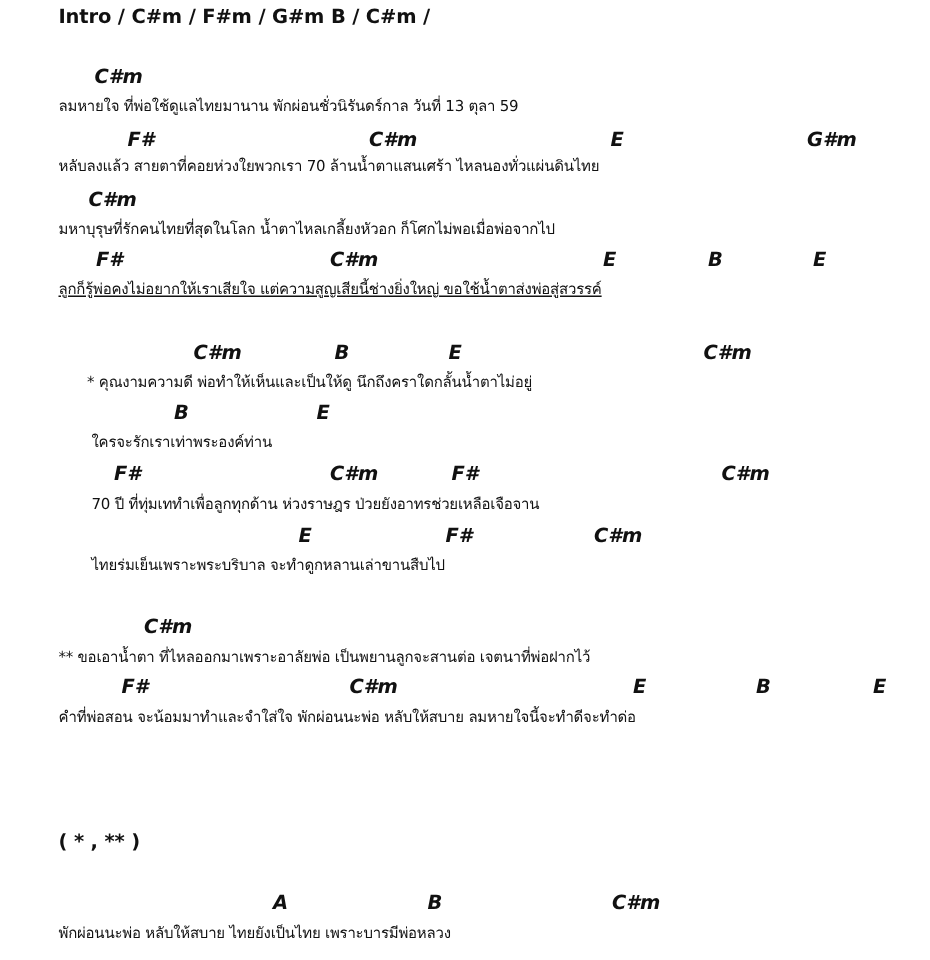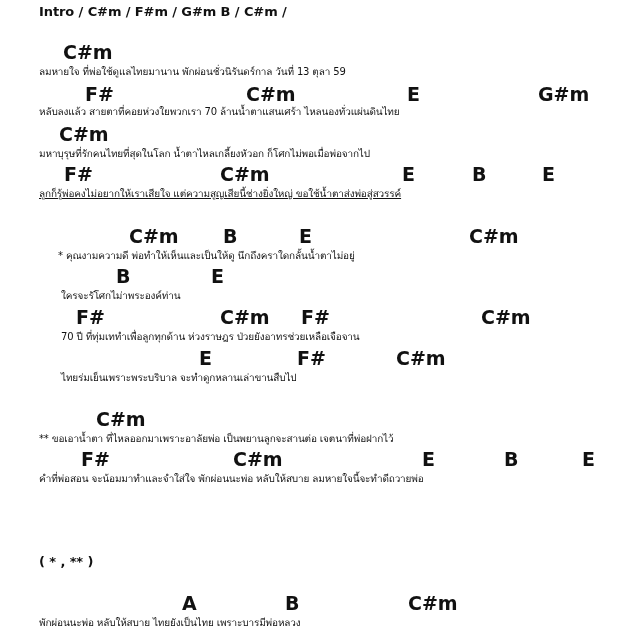--- a/index.html
+++ b/index.html
@@ -28,22 +28,23 @@
     }
     .hdr {
       font-weight: bold;
       font-size: 13px;
       letter-spacing: -0.1px;
     }
     .chord {
       position: absolute;
       white-space: nowrap;
       font-weight: bold;
-      font-size: 19px;
+      font-size: 13px;
       line-height: 16px;
+      font-style: italic;
     }
     .lyric {
       font-size: 10px;
       letter-spacing: -0.15px;
     }
   </style>
 </head>
 <body>
 
 <div class="sheet">
@@ -83,21 +84,21 @@
     <span class="chord" style="left:118px; top:228px;">C#m</span>
     <span class="chord" style="left:212px; top:228px;">B</span>
     <span class="chord" style="left:288px; top:228px;">E</span>
     <span class="chord" style="left:458px; top:228px;">C#m</span>
     <div class="ln lyric" style="left:47px; top:248px;">* คุณงามความดี พ่อทำให้เห็นและเป็นให้ดู  นึกถึงคราใดกลั้นน้ำตาไม่อยู่</div>
   </div>
 
   <div>
     <span class="chord" style="left:105px; top:268px;">B</span>
     <span class="chord" style="left:200px; top:268px;">E</span>
-    <div class="ln lyric" style="left:50px; top:288px;">ใครจะรัโศกไม่าพระองค์ท่าน</div>
+    <div class="ln lyric" style="left:50px; top:288px;">ใครจะรักเราเท่าพระองค์ท่าน</div>
   </div>
 
   <div>
     <span class="chord" style="left:65px; top:309px;">F#</span>
     <span class="chord" style="left:209px; top:309px;">C#m</span>
     <span class="chord" style="left:290px; top:309px;">F#</span>
     <span class="chord" style="left:470px; top:309px;">C#m</span>
     <div class="ln lyric" style="left:50px; top:329px;">70 ปี ที่ทุ่มเททำเพื่อลูกทุกด้าน ห่วงราษฎร ป่วยยังอาทรช่วยเหลือเจือจาน</div>
   </div>
 
@@ -112,21 +113,21 @@
     <span class="chord" style="left:85px; top:411px;">C#m</span>
     <div class="ln lyric" style="left:28px; top:431px;">** ขอเอาน้ำตา ที่ไหลออกมาเพราะอาลัยพ่อ เป็นพยานลูกจะสานต่อ เจตนาที่พ่อฝากไว้</div>
   </div>
 
   <div>
     <span class="chord" style="left:70px; top:451px;">F#</span>
     <span class="chord" style="left:222px; top:451px;">C#m</span>
     <span class="chord" style="left:411px; top:451px;">E</span>
     <span class="chord" style="left:493px; top:451px;">B</span>
     <span class="chord" style="left:571px; top:451px;">E</span>
-    <div class="ln lyric" style="left:28px; top:471px;">คำที่พ่อสอน จะน้อมมาทำและจำใส่ใจ พักผ่อนนะพ่อ หลับให้สบาย ลมหายใจนี้จะทำดีถวายพ่อ</div>
+    <div class="ln lyric" style="left:28px; top:471px;">คำที่พ่อสอน จะน้อมมาทำและจำใส่ใจ พักผ่อนนะพ่อ หลับให้สบาย ลมหายใจนี้จะทำดีจะทำด่อ</div>
   </div>
 
 
   <div class="ln hdr" style="left:28px; top:554px;">( * , ** )</div>
 
   <div>
     <span class="chord" style="left:171px; top:595px;">A</span>
     <span class="chord" style="left:274px; top:595px;">B</span>
     <span class="chord" style="left:397px; top:595px;">C#m</span>
     <div class="ln lyric" style="left:28px; top:615px;">พักผ่อนนะพ่อ หลับให้สบาย ไทยยังเป็นไทย เพราะบารมีพ่อหลวง</div>

